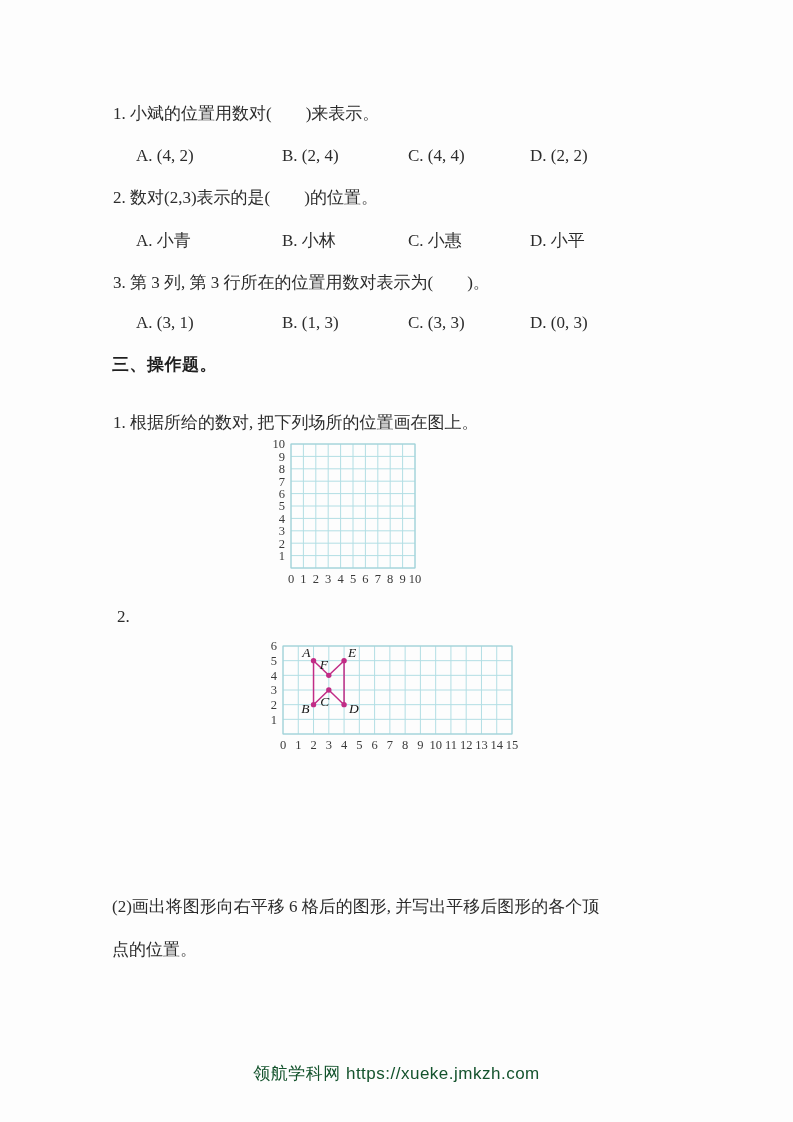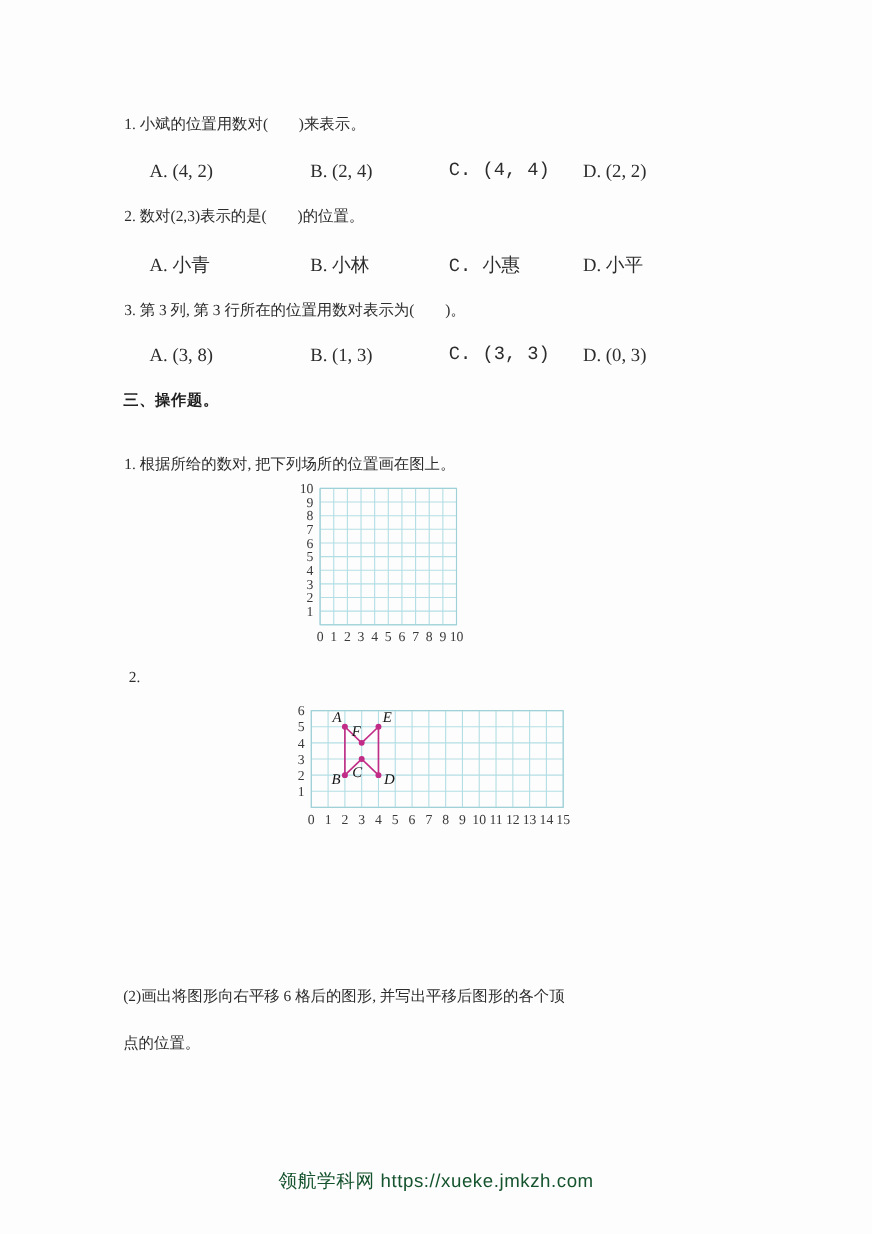--- a/index.html
+++ b/index.html
@@ -5,30 +5,30 @@
   html,body{margin:0;padding:0;}
   body{
     width:793px;height:1122px;position:relative;
     background:#fdfdfd;
     font-family:"Liberation Serif","DejaVu Serif",serif;
     overflow:hidden;
   }
   .page{position:absolute;inset:0;}
   .tline{
     position:absolute;
-    font-size:14px;color:#2c2c2c;
+    font-size:17px;color:#2c2c2c;
     white-space:pre;line-height:22px;
   }
   .heading{font-weight:700;color:#1f1f1f;letter-spacing:0.5px;}
   .orow{position:absolute;left:0;width:100%;height:22px;}
   .opt{
     position:absolute;top:0;
     font-size:17px;color:#2c2c2c;white-space:pre;
   }
-  .c1{left:136px;} .c2{left:282px;text-align:right;} .c3{left:408px;font-family:Liberation Mono, monospace;} .c4{left:530px;}
+  .c1{left:136px;} .c2{left:282px;text-align:right;} .c3{left:408px;} .c4{left:530px;}
   .chart-svg{position:absolute;}
   .tick{font-family:"Liberation Serif","DejaVu Serif",serif;font-size:12.5px;fill:#3a3a3a;}
   .ptlabel{font-family:"Liberation Serif","DejaVu Serif",serif;font-style:italic;font-size:13.5px;fill:#141414;}
   .legend{
     position:absolute;left:446px;top:441px;
     font-size:13.5px;color:#333;line-height:22px;white-space:pre;
   }
   .footer{
     position:absolute;left:0;top:1062px;width:100%;
     text-align:center;
@@ -52,21 +52,21 @@
   <div class="tline" style="left:113px;top:187px">2. 数对(2,3)表示的是(　　)的位置。</div>
   <div class="orow" style="top:229px">
     <span class="opt c1">A. 小青</span>
     <span class="opt c2">B. 小林</span>
     <span class="opt c3">C. 小惠</span>
     <span class="opt c4">D. 小平</span>
   </div>
 
   <div class="tline" style="left:113px;top:272px">3. 第 3 列, 第 3 行所在的位置用数对表示为(　　)。</div>
   <div class="orow" style="top:313px">
-    <span class="opt c1">A. (3, 8)</span>
+    <span class="opt c1">A. (3, 1)</span>
     <span class="opt c2">B. (1, 3)</span>
     <span class="opt c3">C. (3, 3)</span>
     <span class="opt c4">D. (0, 3)</span>
   </div>
 
   <div class="tline heading" style="left:112px;top:354px">三、操作题。</div>
 
   <div class="tline" style="left:113px;top:412px">1. 根据所给的数对, 把下列场所的位置画在图上。</div>
 
   <svg id="chart0" class="chart-svg" style="left:264px;top:436px" width="170" height="152">

